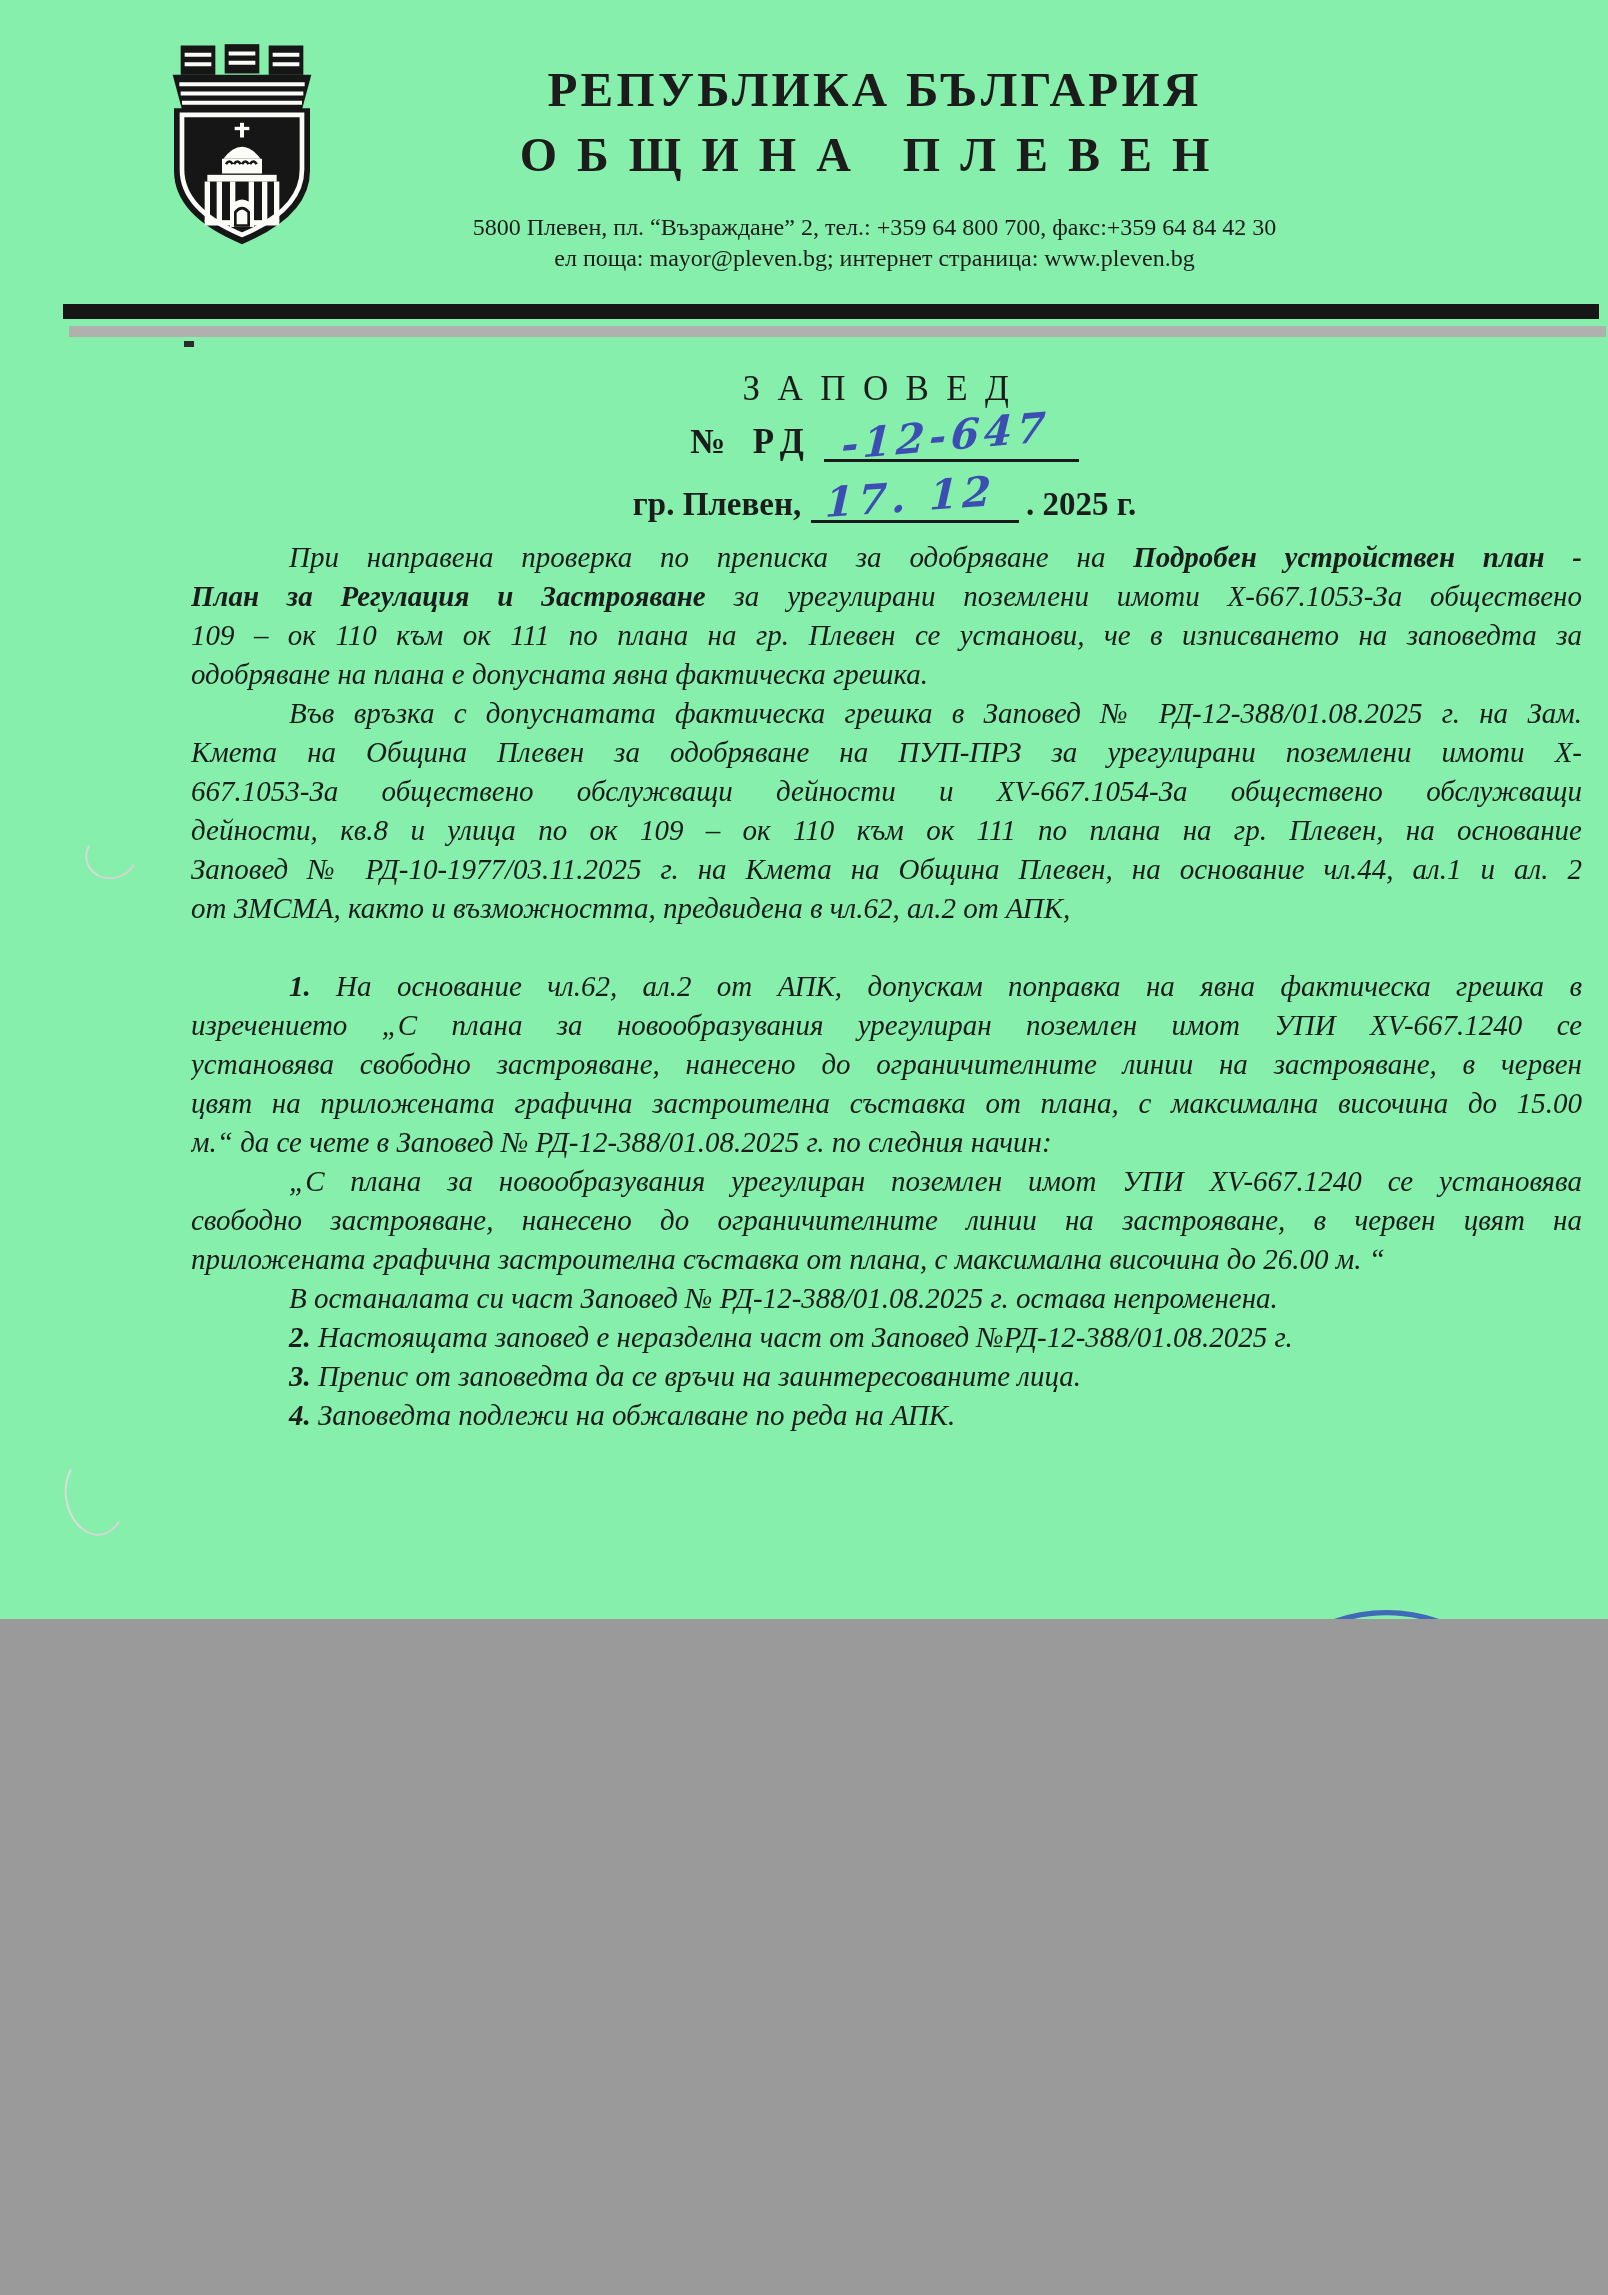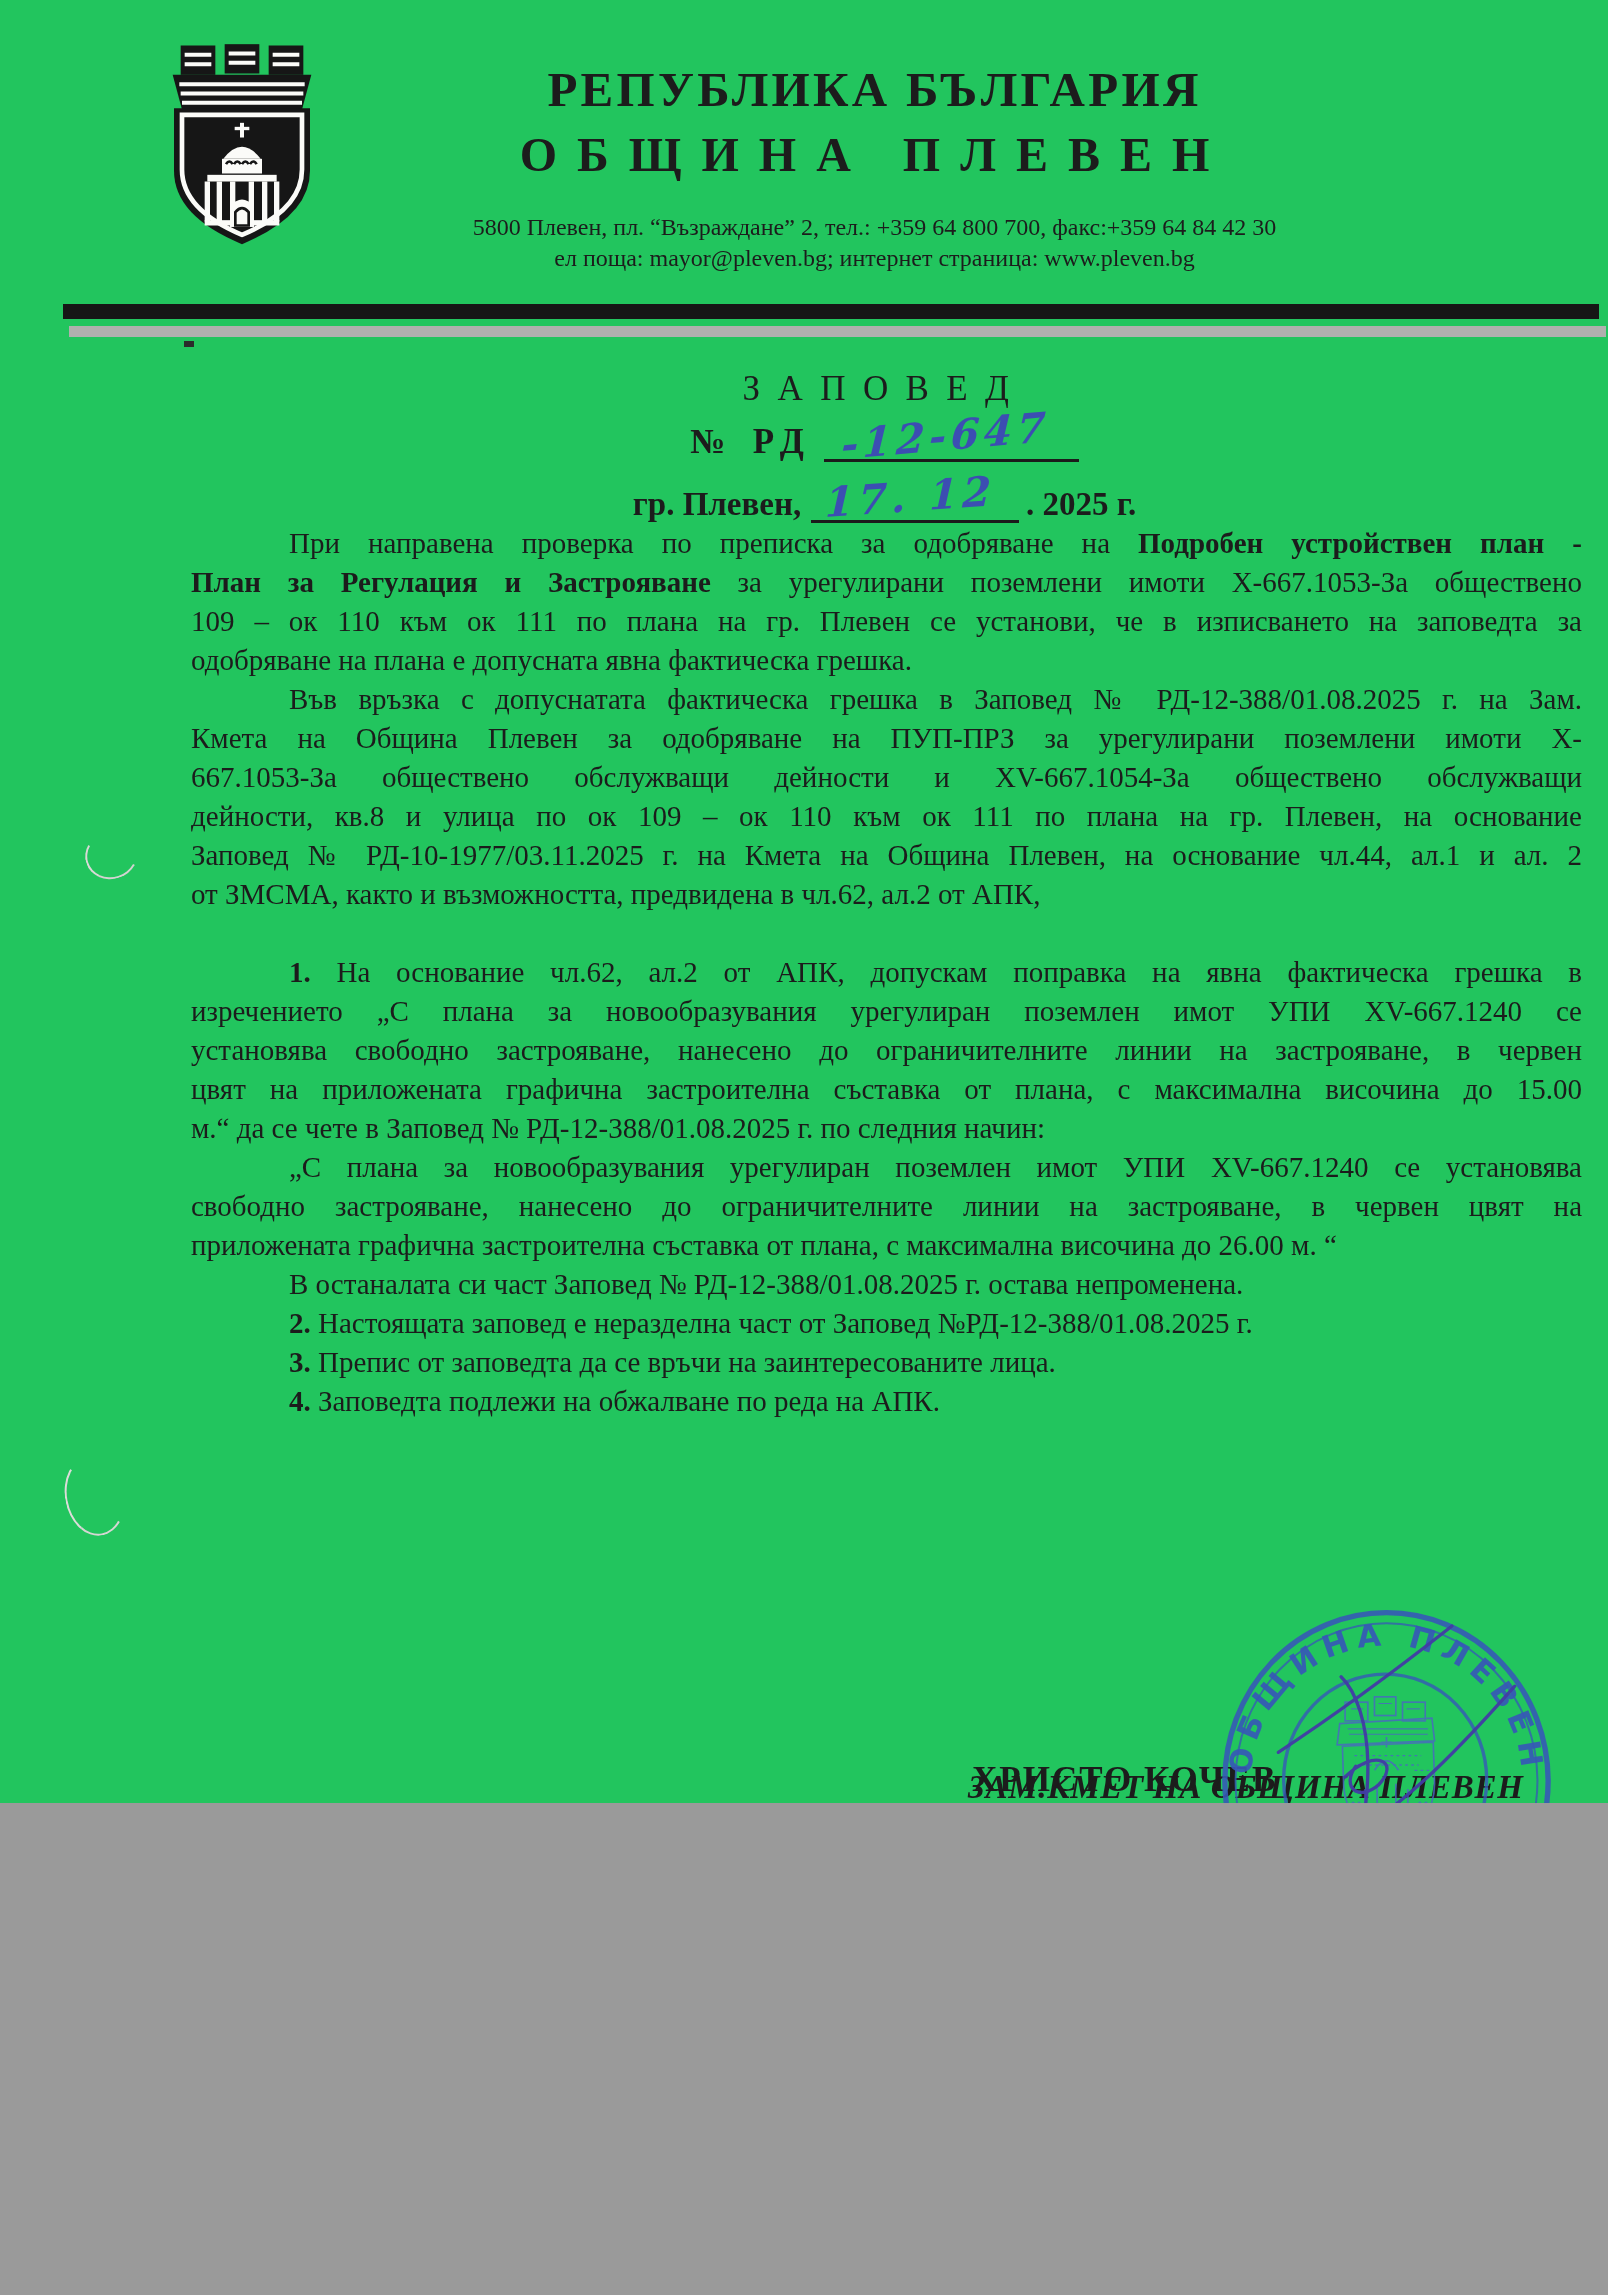--- a/index.html
+++ b/index.html
@@ -1,16 +1,16 @@
 <!DOCTYPE html>
 <html style="font-size:10.7px"><head>
 <meta charset="utf-8">
 <style>
   html,body{margin:0;padding:0;background:#9a9a9a;}
-  .page{position:relative;width:1609px;height:1803px;background:#22c55e;
+  .page{position:relative;width:1609px;height:1619px;background:#86efac;
         font-family:"Liberation Serif","DejaVu Serif",serif;color:#1c1c1c;overflow:hidden;}
 
   
   .coat{position:absolute;left:166px;top:44px;width:152px;height:207px;}
   .hdr{position:absolute;left:307px;width:1135px;text-align:center;}
   .hdr-republic{top:61px;font-size:49px;font-weight:bold;letter-spacing:3.3px;}
   .hdr-municipality{top:127px;font-size:48px;font-weight:bold;letter-spacing:20px;}
   .hdr-addr1{top:214px;font-size:24px;}
   .hdr-addr2{top:245px;font-size:24px;}
   .bar-black{position:absolute;left:63px;top:304px;width:1536px;height:15.4px;background:#161616;}
@@ -29,21 +29,21 @@
   .ord-place{top:476px;font-size:33px;font-weight:bold;}
   .hand-wrap{display:inline-block;border-bottom:3.3px solid #1b1b1b;padding:0 28px 1.3px 17.4px;
              margin-left:10.7px;vertical-align:bottom;line-height:1.05;}
   .hand-wrap2{display:inline-block;border-bottom:3.3px solid #1b1b1b;padding:0 23px 1.3px 14.7px;
               margin-left:9.4px;margin-right:6.7px;vertical-align:bottom;line-height:1.05;}
   .hand{display:inline-block;font-family:"DejaVu Serif",serif;font-style:italic;
         color:#3c4eb2;font-size:41px;letter-spacing:4.7px;transform:rotate(-5deg) skewX(-8deg);}
   .hand.date{transform:rotate(-4deg) skewX(-6deg);}
 
   
-  .flow{position:absolute;left:191px;top:524px;width:1391px;font-size:29px;line-height:39px;}
+  .flow{position:absolute;left:191px;top:538px;width:1391px;font-size:29px;line-height:39px;font-style:italic;}
   .line{height:39px;overflow:hidden;text-align:justify;text-align-last:justify;}
   .line.last{text-align-last:left;}
   .line.center{text-align:center;text-align-last:center;font-weight:bold;font-size:31px;letter-spacing:2px;}
   .line.indent{text-indent:98px;}
   .b{font-weight:bold;}
 
   
   .sig-name{position:absolute;left:972px;top:1723px;font-size:35px;font-weight:bold;letter-spacing:2px;margin-top:37px;}
   .sig-pos{position:absolute;left:968px;top:1769px;font-size:33px;font-weight:bold;font-style:italic;letter-spacing:0.7px;}
   .stamp{position:absolute;left:1214px;top:1602px;width:349px;height:362px;}

